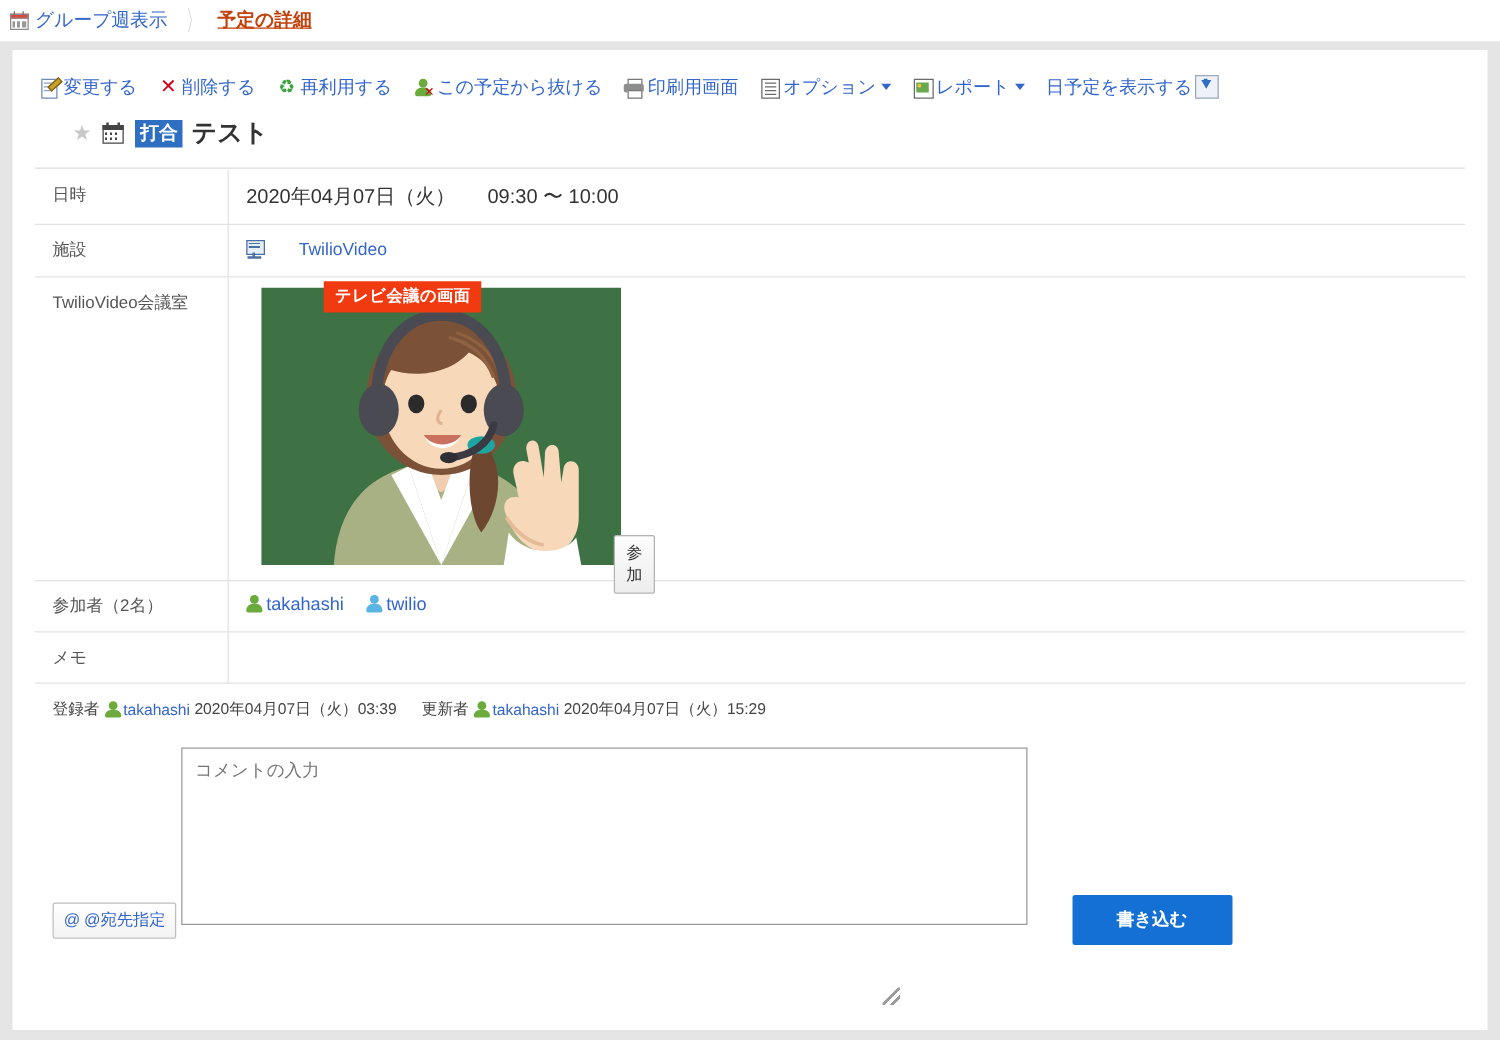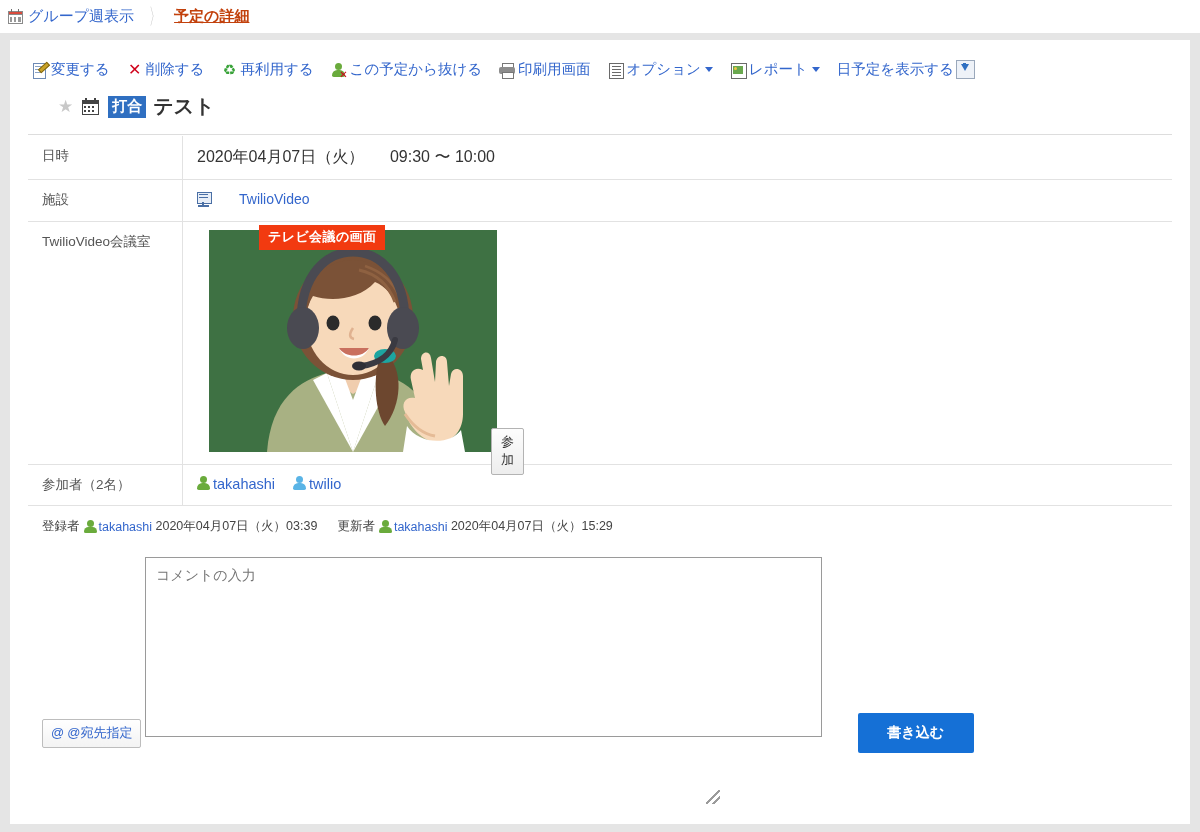--- a/index.html
+++ b/index.html
@@ -274,21 +274,21 @@
     color: #36c;
     font-size: 13px;
     padding: 4px 8px 5px 8px;
     cursor: pointer;
     border-radius: 2px;
   }
   .at-sym { margin-right:3px; font-size:13px; color:#36c; }
   .comment-box {
     margin-top: 8px;
     width: 677px;
-    height: 180px;
+    height: 142px;
     border: 1px solid #9a9a9a;
     background: #fff;
     box-sizing: border-box;
     position: relative;
     font-size: 14px;
     color: #8e8e8e;
     padding: 9px 10px;
     font-family: Liberation Sans, sans-serif;
     resize: none;
     outline: none;
@@ -304,21 +304,21 @@
     pointer-events: none;
   }
   .submit-btn {
     margin: 24px 0 0 32px;
     background: #1570d6;
     color: #fff;
     border: none;
     font-size: 14px;
     font-weight: bold;
     padding: 11px 0;
-    width: 116px;
+    width: 128px;
     cursor: pointer;
     border-radius: 2px;
     font-family: "Liberation Sans", sans-serif;
   }
 </style>
 </head>
 <body>
 
 <div class="breadcrumb-bar">
   <span class="bc-cal-icon">
@@ -514,20 +514,24 @@
           <a class="attendee">
             <span class="ico-user">
               <span class="p-head" style="background:#5ab4e6;left:3px;top:0;width:7px;height:7px"></span>
               <span class="p-body" style="background:#5ab4e6;left:0px;top:7px;width:13px;height:7px"></span>
             </span>
             <span>twilio</span>
           </a>
         </td>
       </tr>
 
+      <tr>
+        <td class="lbl">メモ</td>
+        <td class="val"></td>
+      </tr>
     </tbody>
   </table>
 
   <div class="meta-line">
     <span>登録者</span>
     <span class="meta-ico">
       <span class="p-head" style="background:#6aab3c;left:3px;top:0;width:7px;height:7px"></span>
       <span class="p-body" style="background:#6aab3c;left:0px;top:7px;width:13px;height:6px"></span>
     </span>
     <a class="meta-link">takahashi</a>

